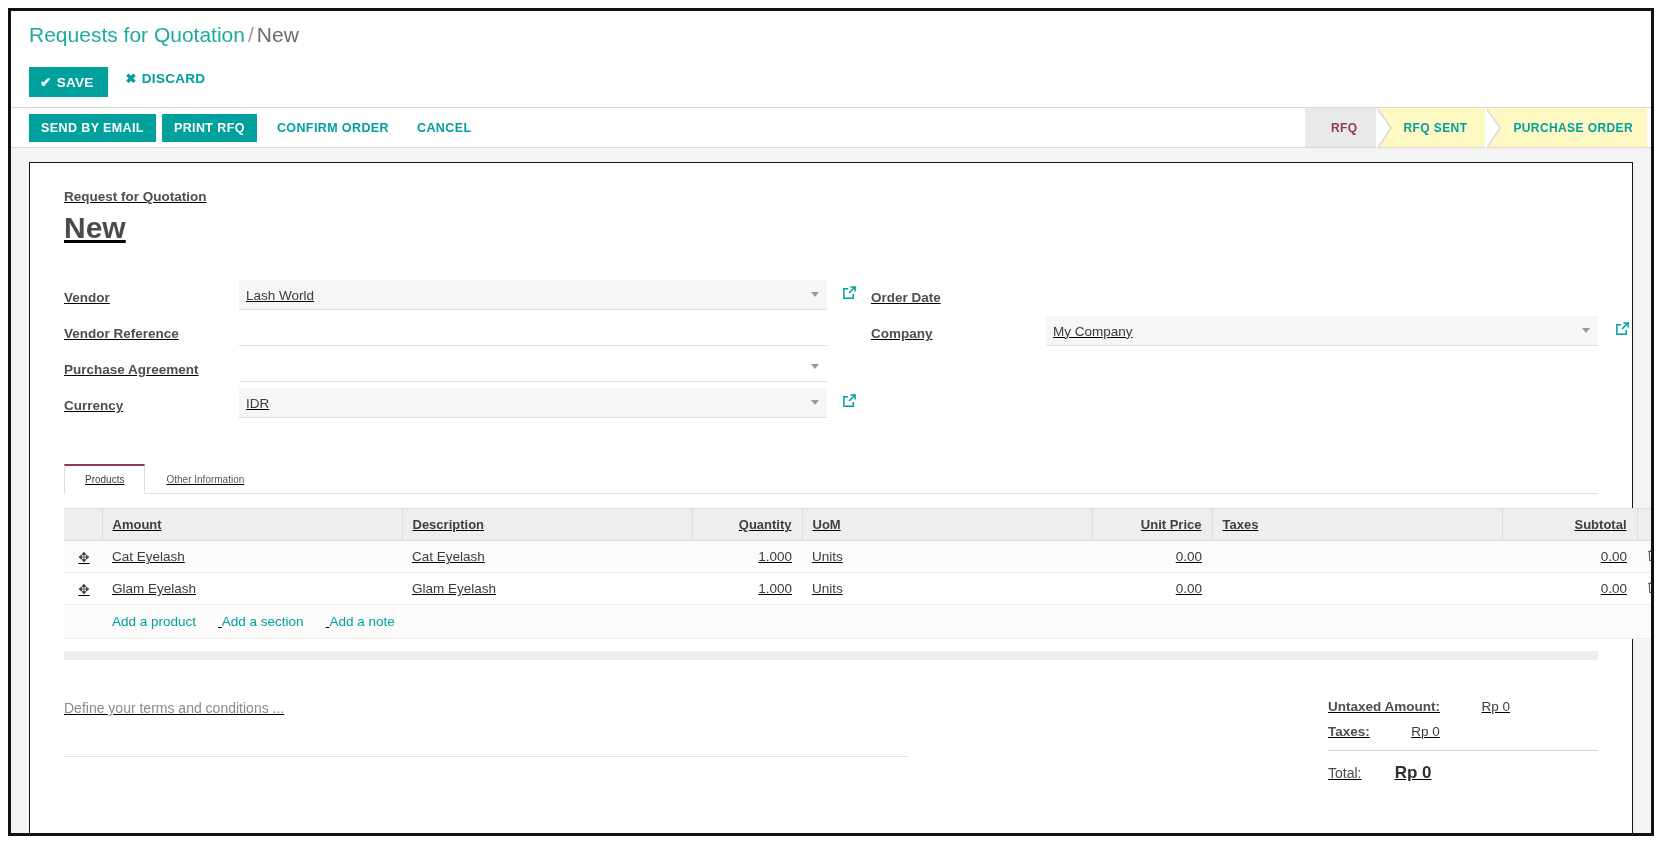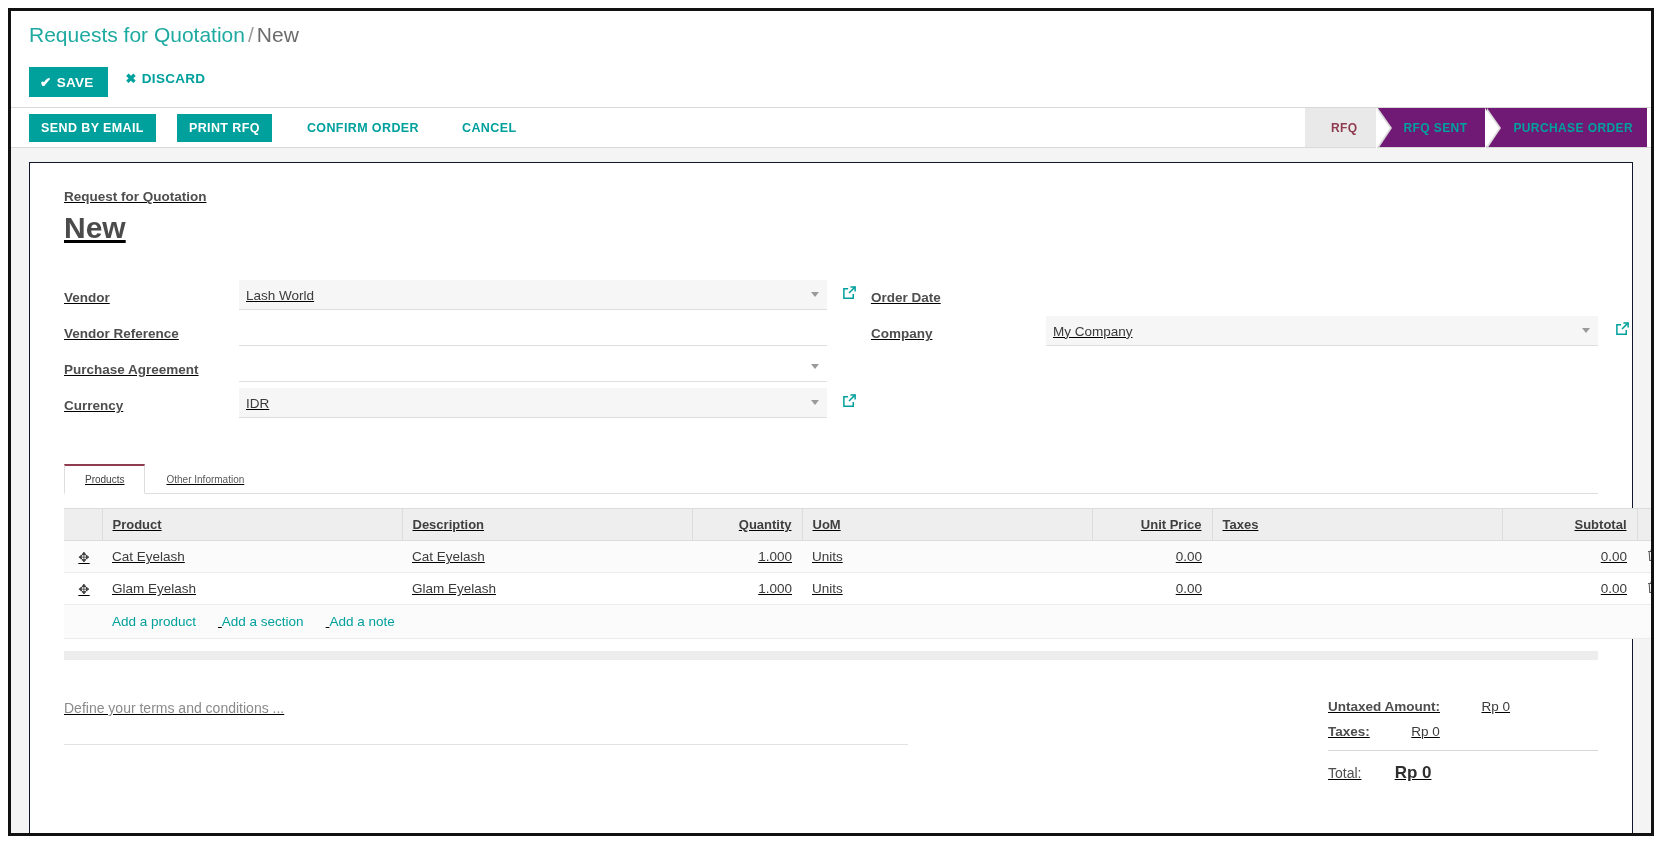--- a/index.html
+++ b/index.html
@@ -82,21 +82,21 @@
     border-bottom: 1px solid #d8d8d8;
     background: #ffffff;
     display: flex;
     align-items: stretch;
     justify-content: space-between;
     height: 41px;
   }
   .action-buttons {
     display: flex;
     align-items: center;
-    gap: 15px;
+    gap: 0;
     padding-left: 18px;
   }
   .btn-primary {
     background: #00a09d;
     color: #fff;
     border: none;
     font-size: 12.5px;
     font-weight: bold;
     letter-spacing: .4px;
     padding: 7px 12px;
@@ -123,21 +123,21 @@
   }
   .status-step {
     position: relative;
     display: flex;
     align-items: center;
     padding: 0 20px 0 26px;
     font-size: 12px;
     font-weight: bold;
     letter-spacing: .4px;
     color: #00a09d;
-    background: #701a75;
+    background: #fef9c3;
     cursor: pointer;
     white-space: nowrap;
   }
   .status-step .arrow-out,
   .status-step .arrow-in {
     position: absolute;
     right: -1px;
     top: 0;
     width: 0; height: 0;
     border-top: 20px solid transparent;
@@ -338,21 +338,21 @@
     display: flex;
     align-items: flex-start;
   }
   .terms {
     width: 55%;
     padding-top: 14px;
   }
   .terms-placeholder {
     font-size: 14px;
     color: #8a8a8a;
-    padding-bottom: 28px;
+    padding-bottom: 40px;
     border-bottom: 1px solid #e2e2e2;
     cursor: text;
   }
   .totals {
     margin-left: auto;
     width: 270px;
     padding-top: 8px;
   }
   .total-row {
     display: flex;
@@ -508,21 +508,21 @@
       <div class="notebook">
         <div class="tabs">
           <div class="tab active">Products</div>
           <div class="tab">Other Information</div>
         </div>
 
         <table class="lines">
           <thead>
             <tr>
               <th class="handle-col"></th>
-              <th style="width:300px">Product</th>
+              <th style="width:300px">Amount</th>
               <th style="width:290px">Description</th>
               <th class="num" style="width:110px">Quantity</th>
               <th style="width:290px">UoM</th>
               <th class="num" style="width:120px">Unit Price</th>
               <th style="width:290px">Taxes</th>
               <th class="num" style="width:135px">Subtotal</th>
               <th class="trash-col"></th>
 
             </tr>
           </thead>

